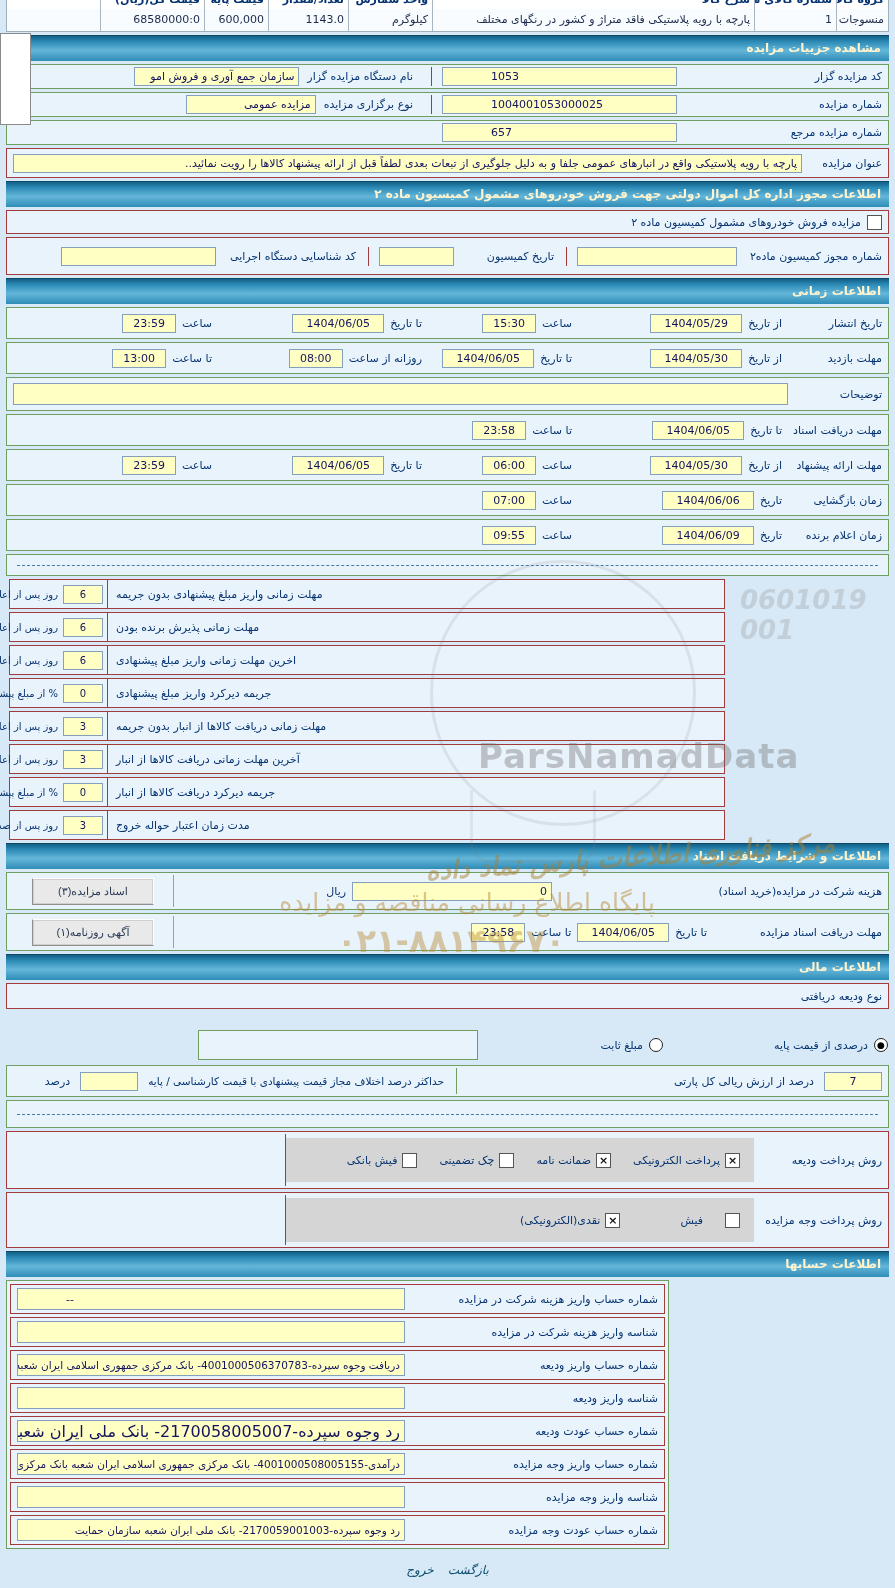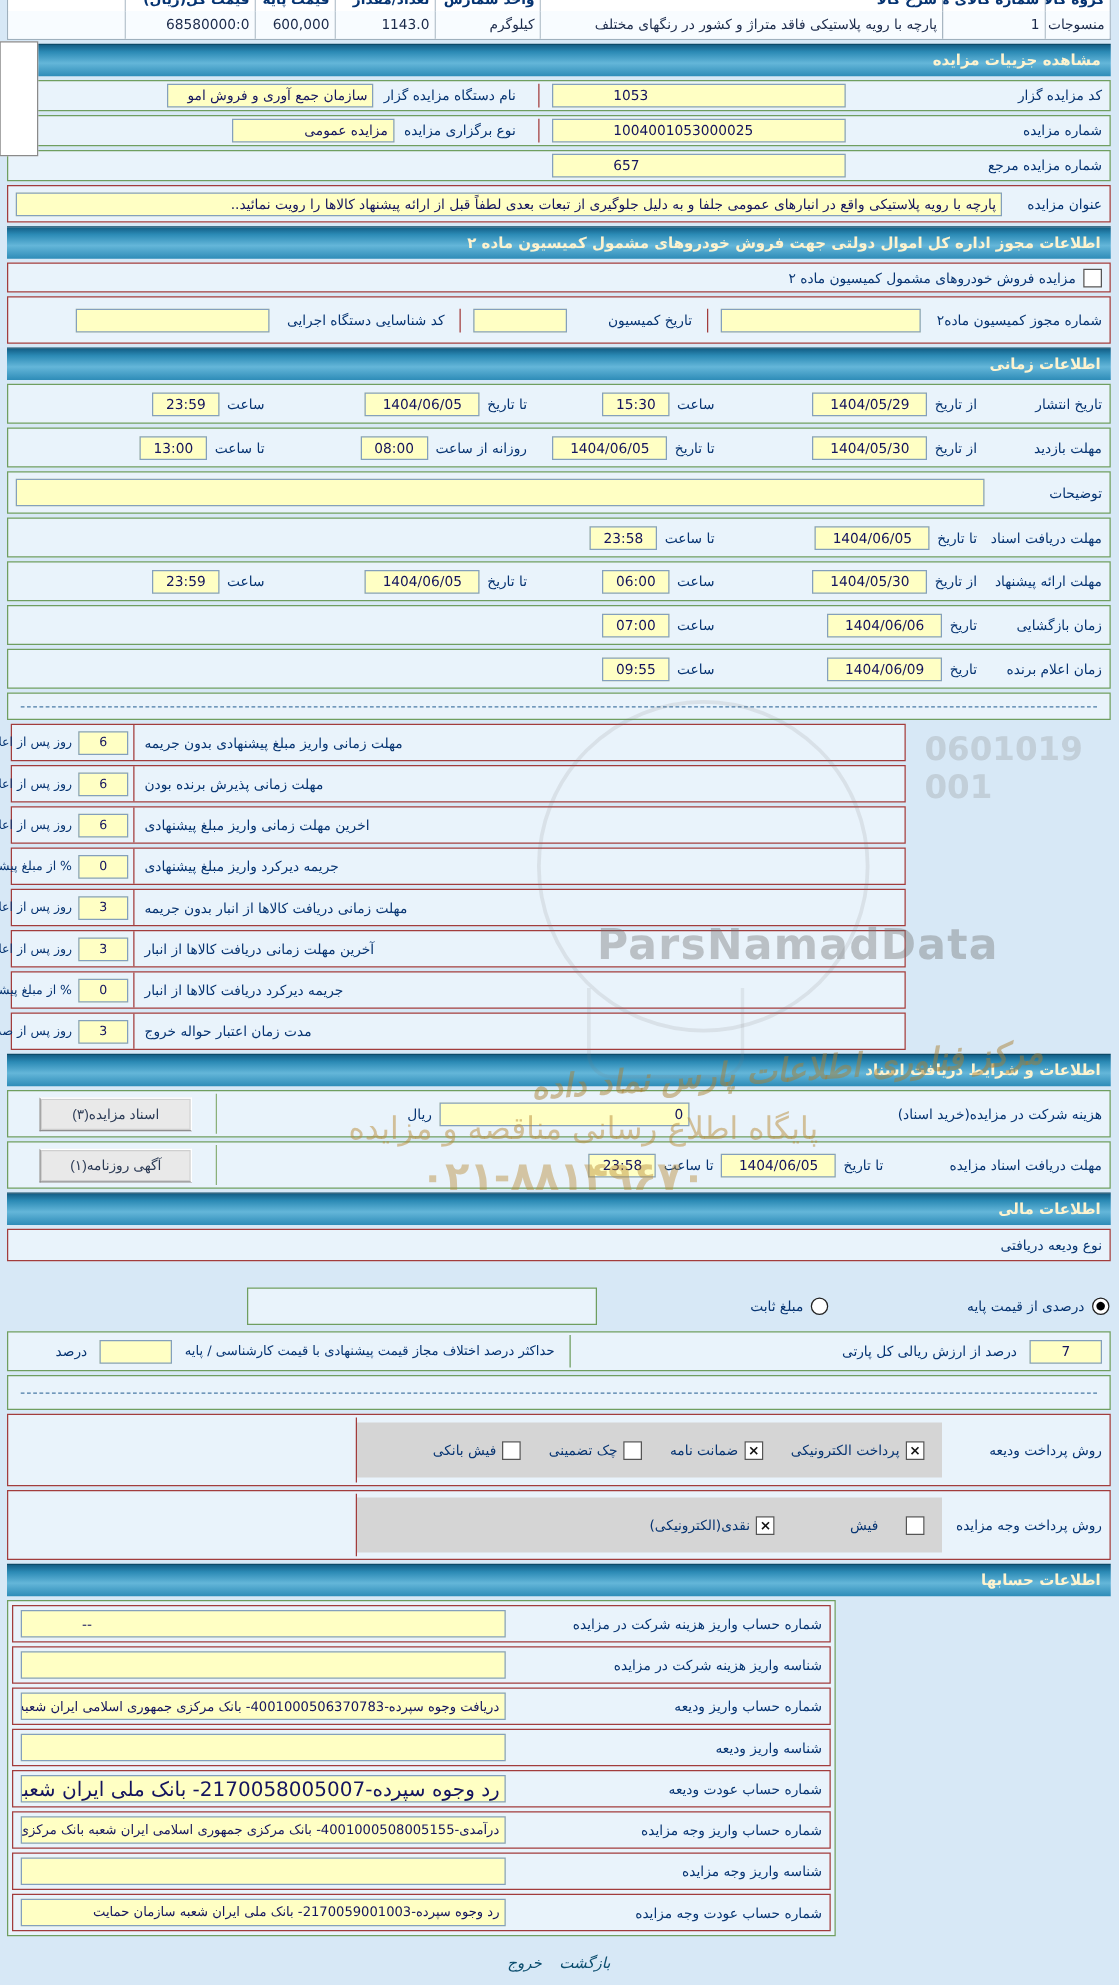--- a/index.html
+++ b/index.html
@@ -89,21 +89,21 @@
     border-radius:50%;}
   .wm-bulb2{left:470px;top:790px;width:120px;height:70px;border:3px solid rgba(120,120,120,.12);
     border-top:none;border-radius:0 0 20px 20px;}
   .wm-brand{left:478px;top:736px;font-size:34px;font-weight:bold;color:rgba(110,110,110,.38);
     letter-spacing:1px;font-family:"DejaVu Sans",sans-serif;}
   .wm-fa1{right:60px;top:842px;font-size:26px;font-style:italic;color:rgba(170,125,45,.48);
     transform:rotate(-4deg);font-weight:bold;}
   .wm-fa2{right:240px;top:888px;font-size:25px;font-weight:normal;color:rgba(185,140,55,.5);}
   .wm-fa3{right:330px;top:922px;font-size:32px;font-weight:bold;color:rgba(185,140,55,.45);
     letter-spacing:3px;direction:ltr;margin-left:28px;}
-  .wm-nums{left:740px;top:585px;font-size:26px;font-weight:bold;color:rgba(130,130,130,.25);direction:ltr;}
+  .wm-nums{left:740px;top:585px;font-size:26px;font-weight:bold;color:rgba(130,130,130,.25);direction:ltr;font-style:italic;}
 </style>
 </head>
 <body>
 
 <div class="white-box"></div>
 
 <div class="wm wm-bulb"></div>
 <div class="wm wm-bulb2"></div>
 <div class="wm wm-brand">ParsNamadData</div>
 <div class="wm wm-nums">0601019

